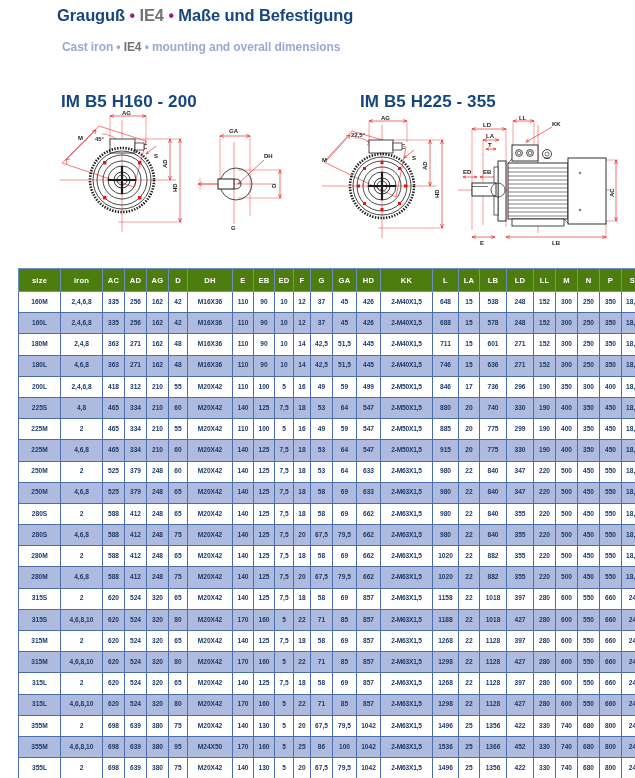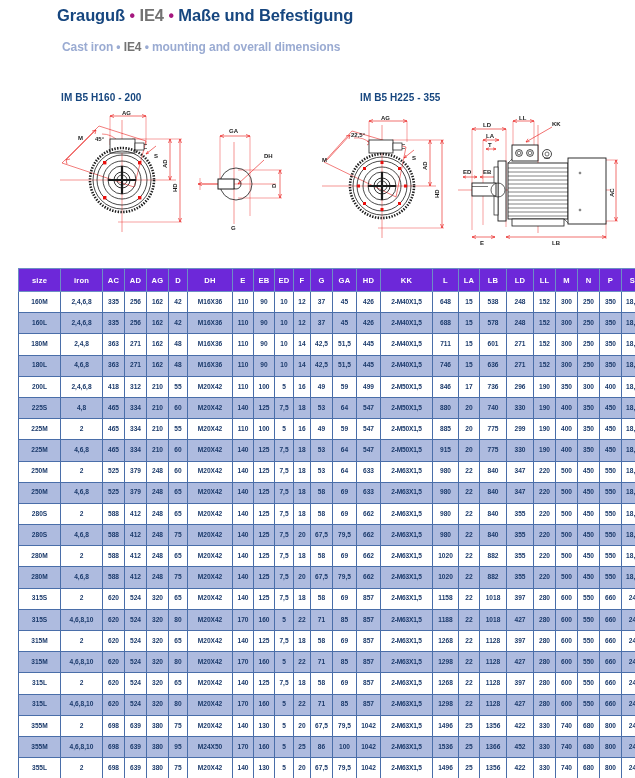--- a/index.html
+++ b/index.html
@@ -47,21 +47,21 @@
   }
   .bullet {
     color: #a5177e;
     font-size: 0.95em;
   }
   .bullet-en {
     color: #9aabd2;
   }
   .subhead {
     position: absolute;
-    font-size: 10px;
+    font-size: 17px;
     font-weight: bold;
     color: #16467f;
     white-space: nowrap;
     letter-spacing: 0.1px;
   }
   .subhead.left  { left: 61px;  top: 92px; }
   .subhead.right { left: 360px; top: 92px; }
 
   
   .drawings {
@@ -92,21 +92,21 @@
   table.spec td {
     border: 0.6px solid #4a6ea9;
     text-align: center;
     vertical-align: middle;
     padding: 0;
     color: #1b3a6b;
     overflow: hidden;
     white-space: nowrap;
   }
   table.spec thead th {
-    background: #6d28d9;
+    background: #4d7c0f;
     color: #ffffff;
     font-size: 7.6px;
     font-weight: bold;
     height: 22px;
     border-color: #6d8ec4;
     letter-spacing: 0.2px;
   }
   table.spec tbody td {
     height: 20.2px;
     font-size: 6.6px;

